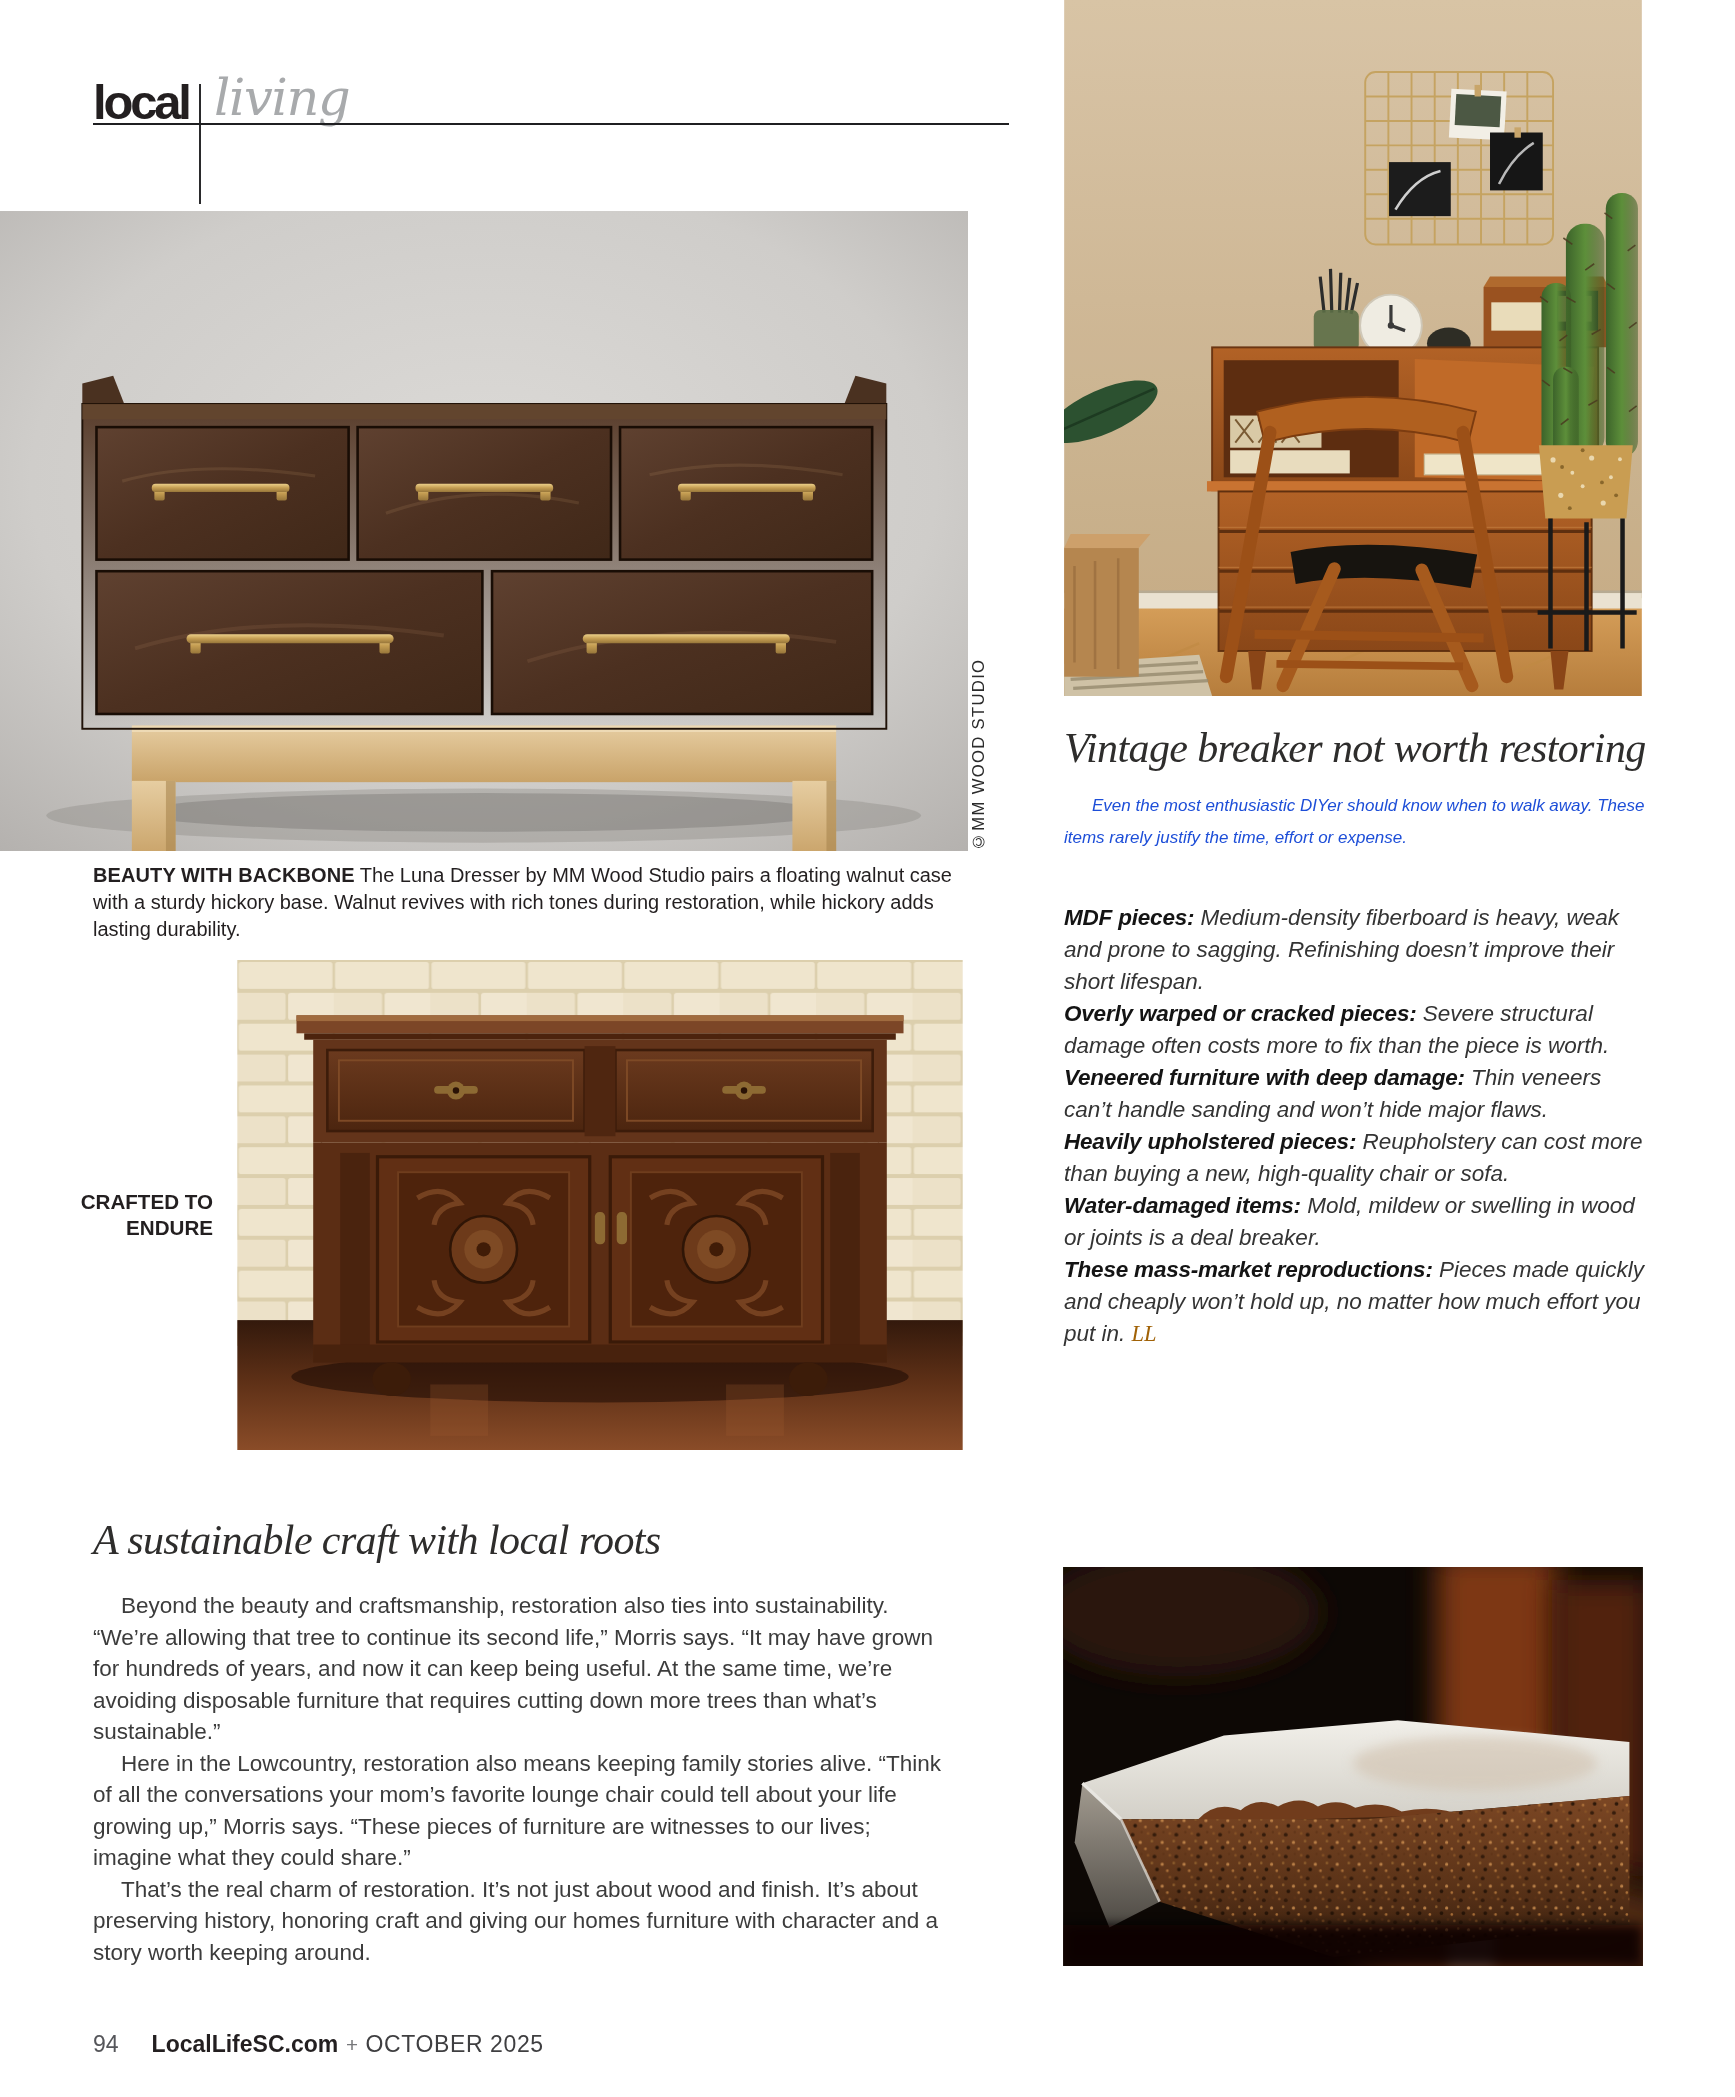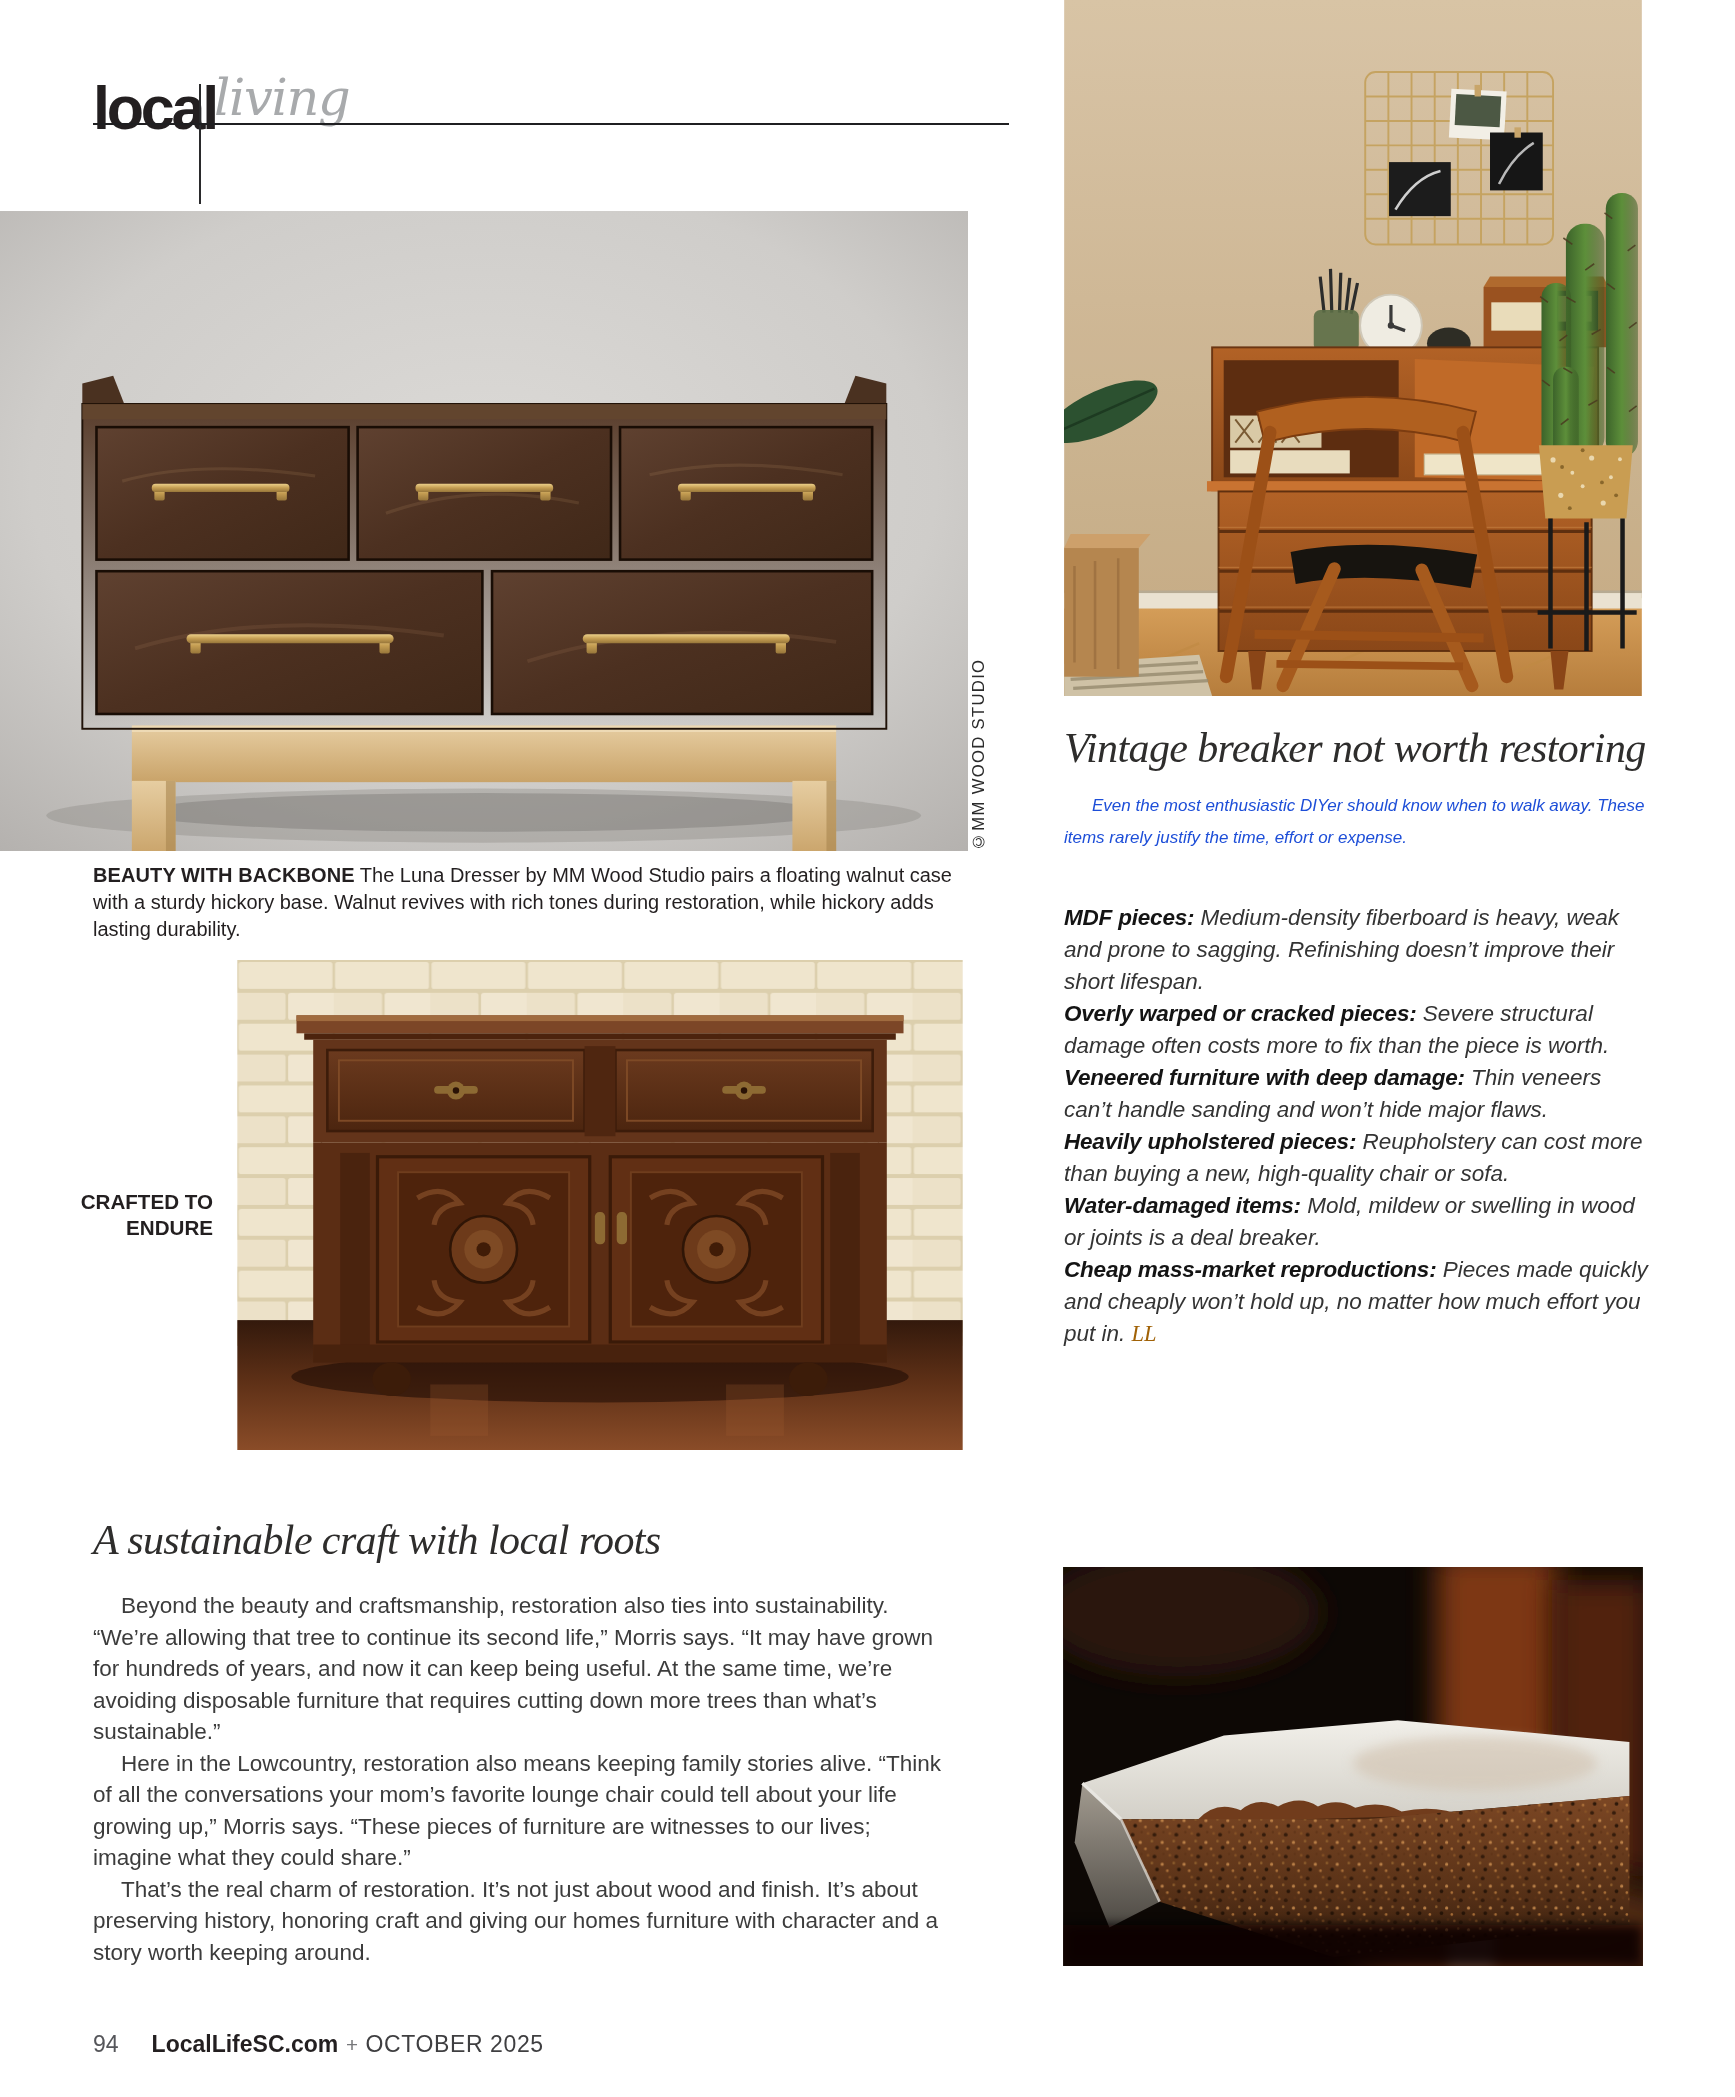--- a/index.html
+++ b/index.html
@@ -1,21 +1,21 @@
 <!DOCTYPE html>
 <html style="font-size:10.3px"><head>
 <meta charset="utf-8">
 <style>
   html,body{margin:0;padding:0;background:#ffffff;}
   .page{position:relative;width:1735px;height:2097px;background:#ffffff;overflow:hidden;
         font-family:"Liberation Sans",sans-serif;color:#231f20;}
   .abs{position:absolute;}
 
   
-  .brand{left:93px;top:78px;font-size:61px;font-weight:800;letter-spacing:-3.2px;color:#231f20;line-height:1;}
+  .brand{left:93px;top:78px;font-size:49px;font-weight:800;letter-spacing:-3.2px;color:#231f20;line-height:1;}
   .mast-divider{left:199px;top:84px;width:1.9px;height:120px;background:#2a2a2c;}
   .mast-section{left:214px;top:72px;font-size:51px;font-style:italic;font-family:"DejaVu Serif",serif;
                 color:#a8aaac;line-height:1;letter-spacing:-1.3px;}
   .mast-rule{left:93px;top:123px;width:916px;height:1.9px;background:#1f1f21;}
 
   
   .photo{overflow:hidden;}
   .photo svg{display:block;width:100%;height:100%;}
   .photo1{left:0;top:211px;width:968px;height:640px;}
   .photo2{left:237px;top:960px;width:726px;height:490px;}
@@ -390,21 +390,21 @@
   <div class="abs intro-right">
     <p>Even the most enthusiastic DIYer should know when to walk away. These items rarely justify the time, effort or expense.</p>
   </div>
 
   <div class="abs list-right">
     <p><b>MDF pieces:</b> <span>Medium-density fiberboard is heavy, weak and prone to sagging. Refinishing doesn’t improve their short lifespan.</span></p>
     <p><b>Overly warped or cracked pieces:</b> <span>Severe structural damage often costs more to fix than the piece is worth.</span></p>
     <p><b>Veneered furniture with deep damage:</b> <span>Thin veneers can’t handle sanding and won’t hide major flaws.</span></p>
     <p><b>Heavily upholstered pieces:</b> <span>Reupholstery can cost more than buying a new, high-quality chair or sofa.</span></p>
     <p><b>Water-damaged items:</b> <span>Mold, mildew or swelling in wood or joints is a deal breaker.</span></p>
-    <p><b>Cheap mass-market reproductions:</b> <span>Pieces made quickly and cheaply won’t hold up, no matter how much effort you put in.</span> <span class="endmark">LL</span></p>
+    <p><b>These mass-market reproductions:</b> <span>Pieces made quickly and cheaply won’t hold up, no matter how much effort you put in.</span> <span class="endmark">LL</span></p>
   </div>
 
   <div class="abs photo photo4">
     <svg viewBox="0 0 901 620">
       <defs>
         <filter id="b20" x="-60%" y="-60%" width="220%" height="220%">
             <feGaussianBlur stdDeviation="22"></feGaussianBlur>
           </filter>
         <filter id="b8" x="-50%" y="-50%" width="200%" height="200%">
             <feGaussianBlur stdDeviation="9"></feGaussianBlur>

